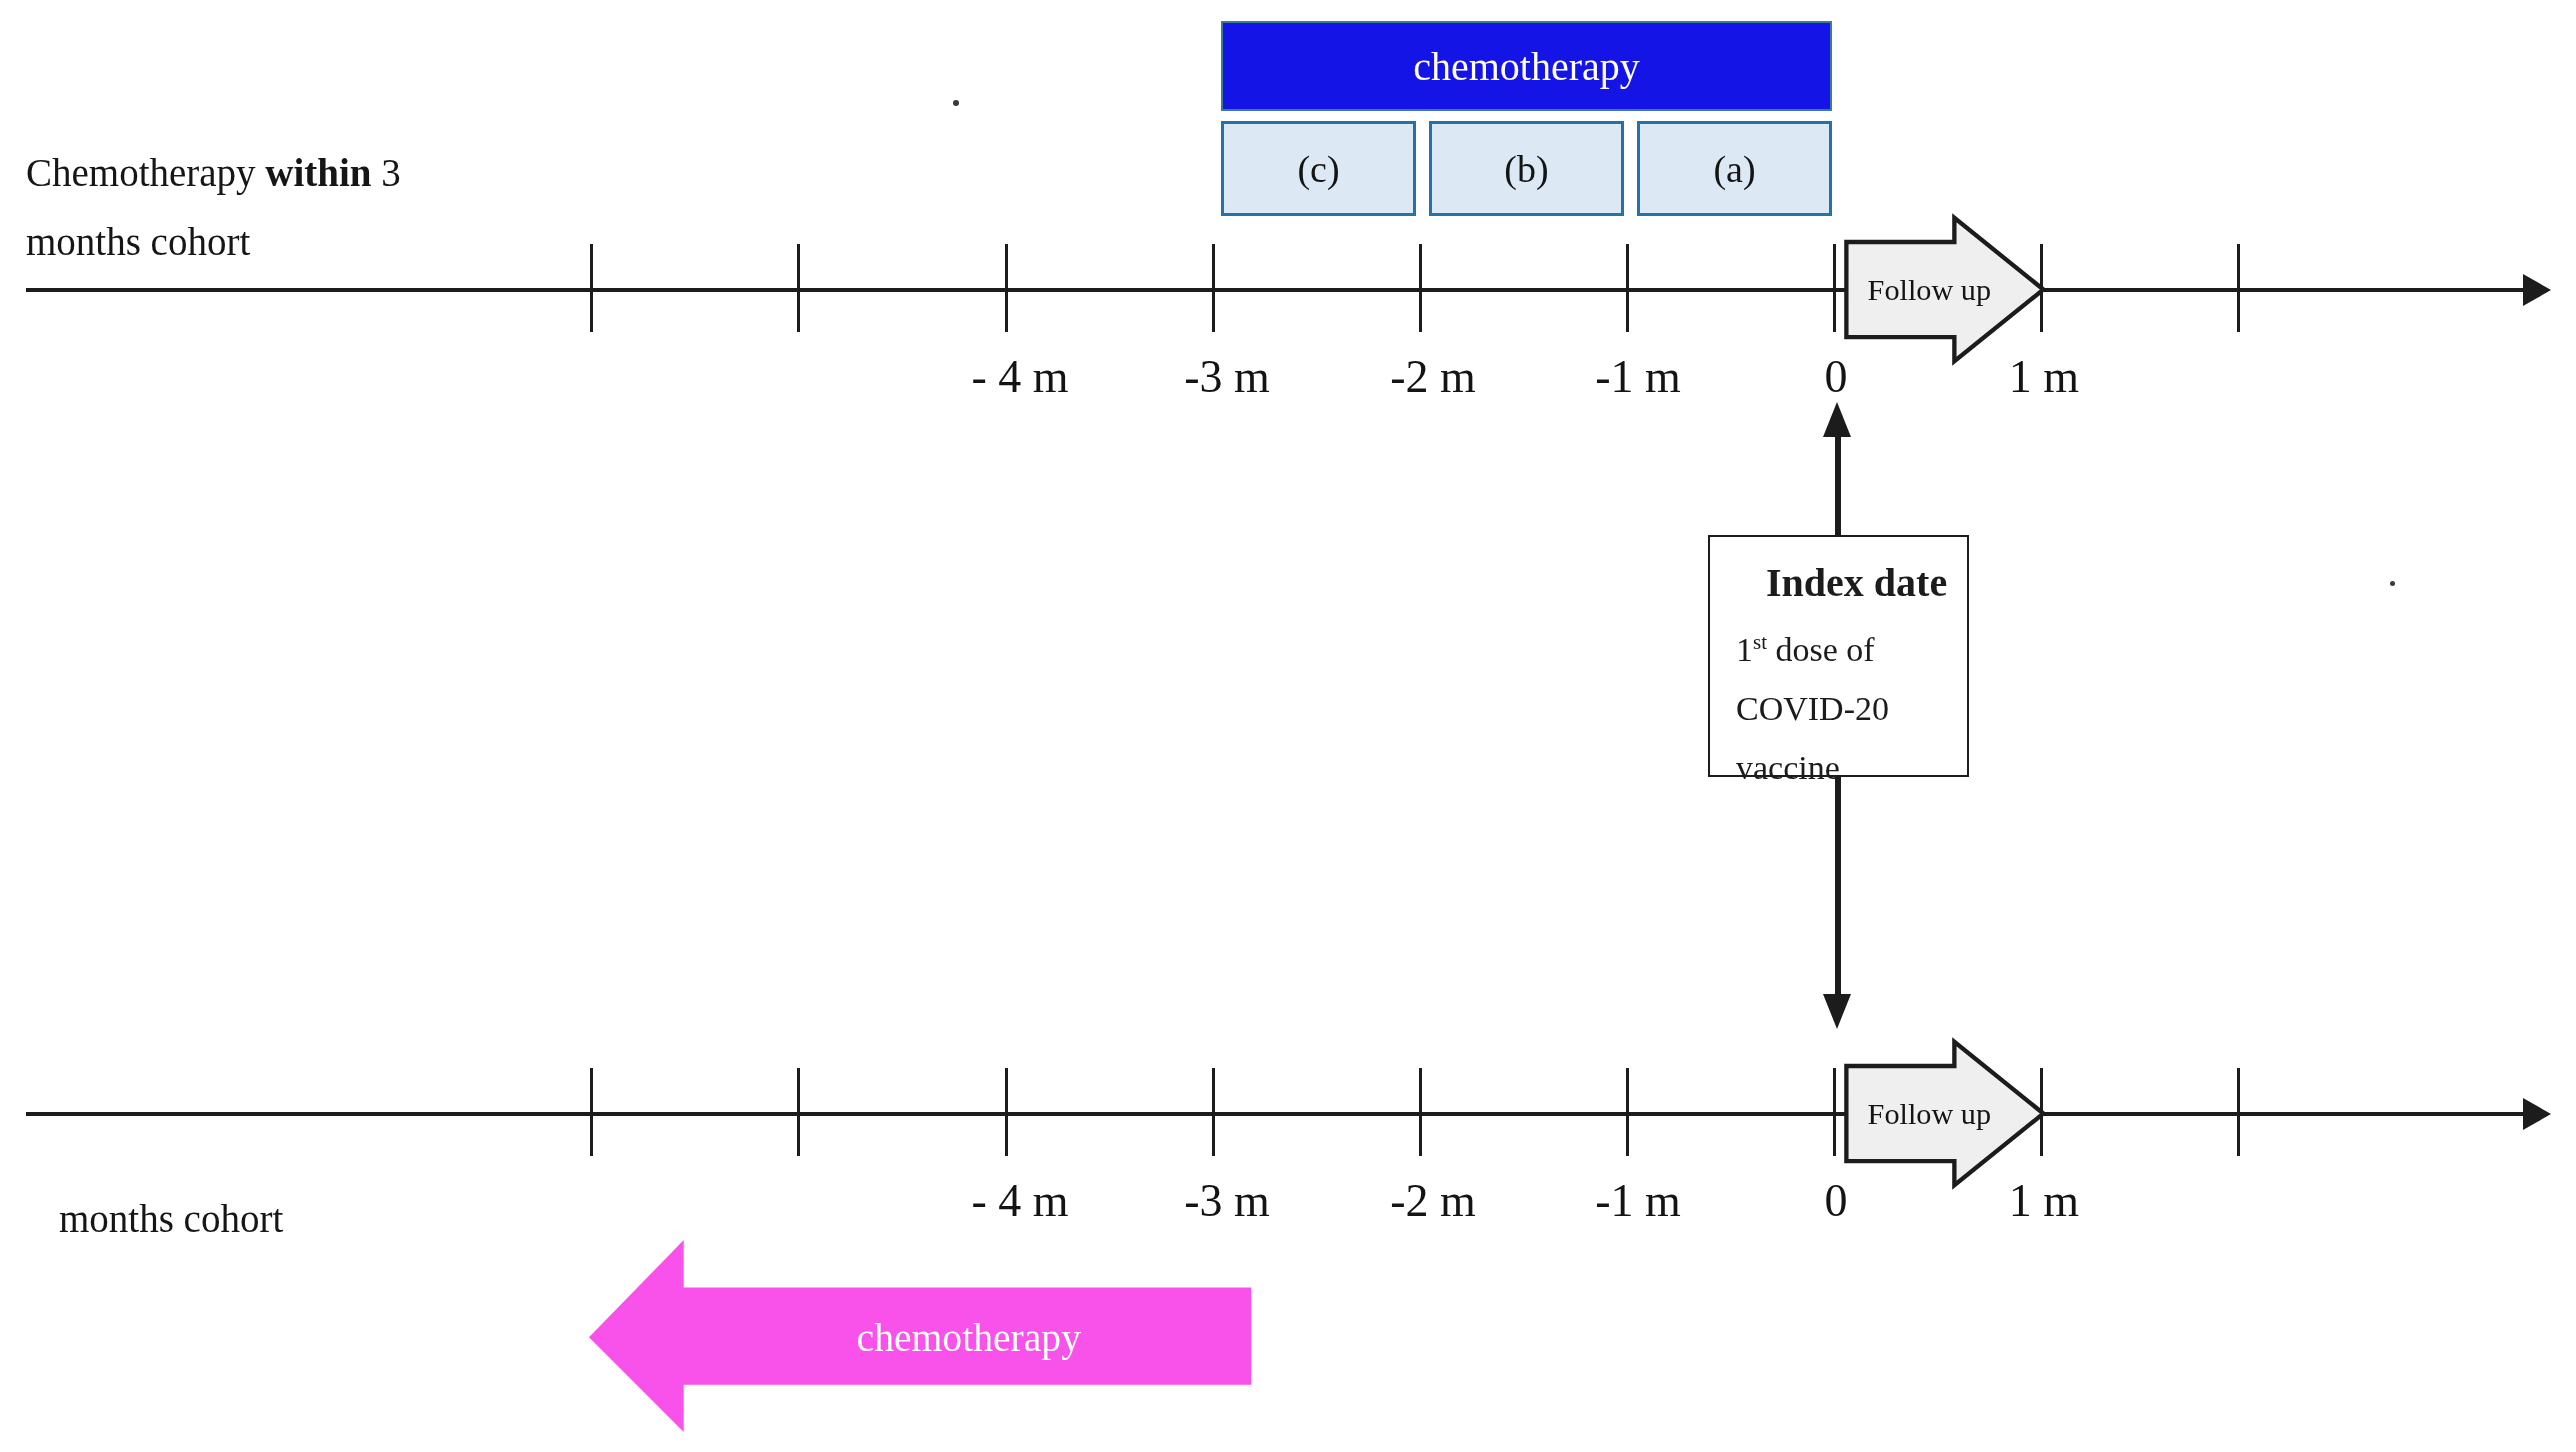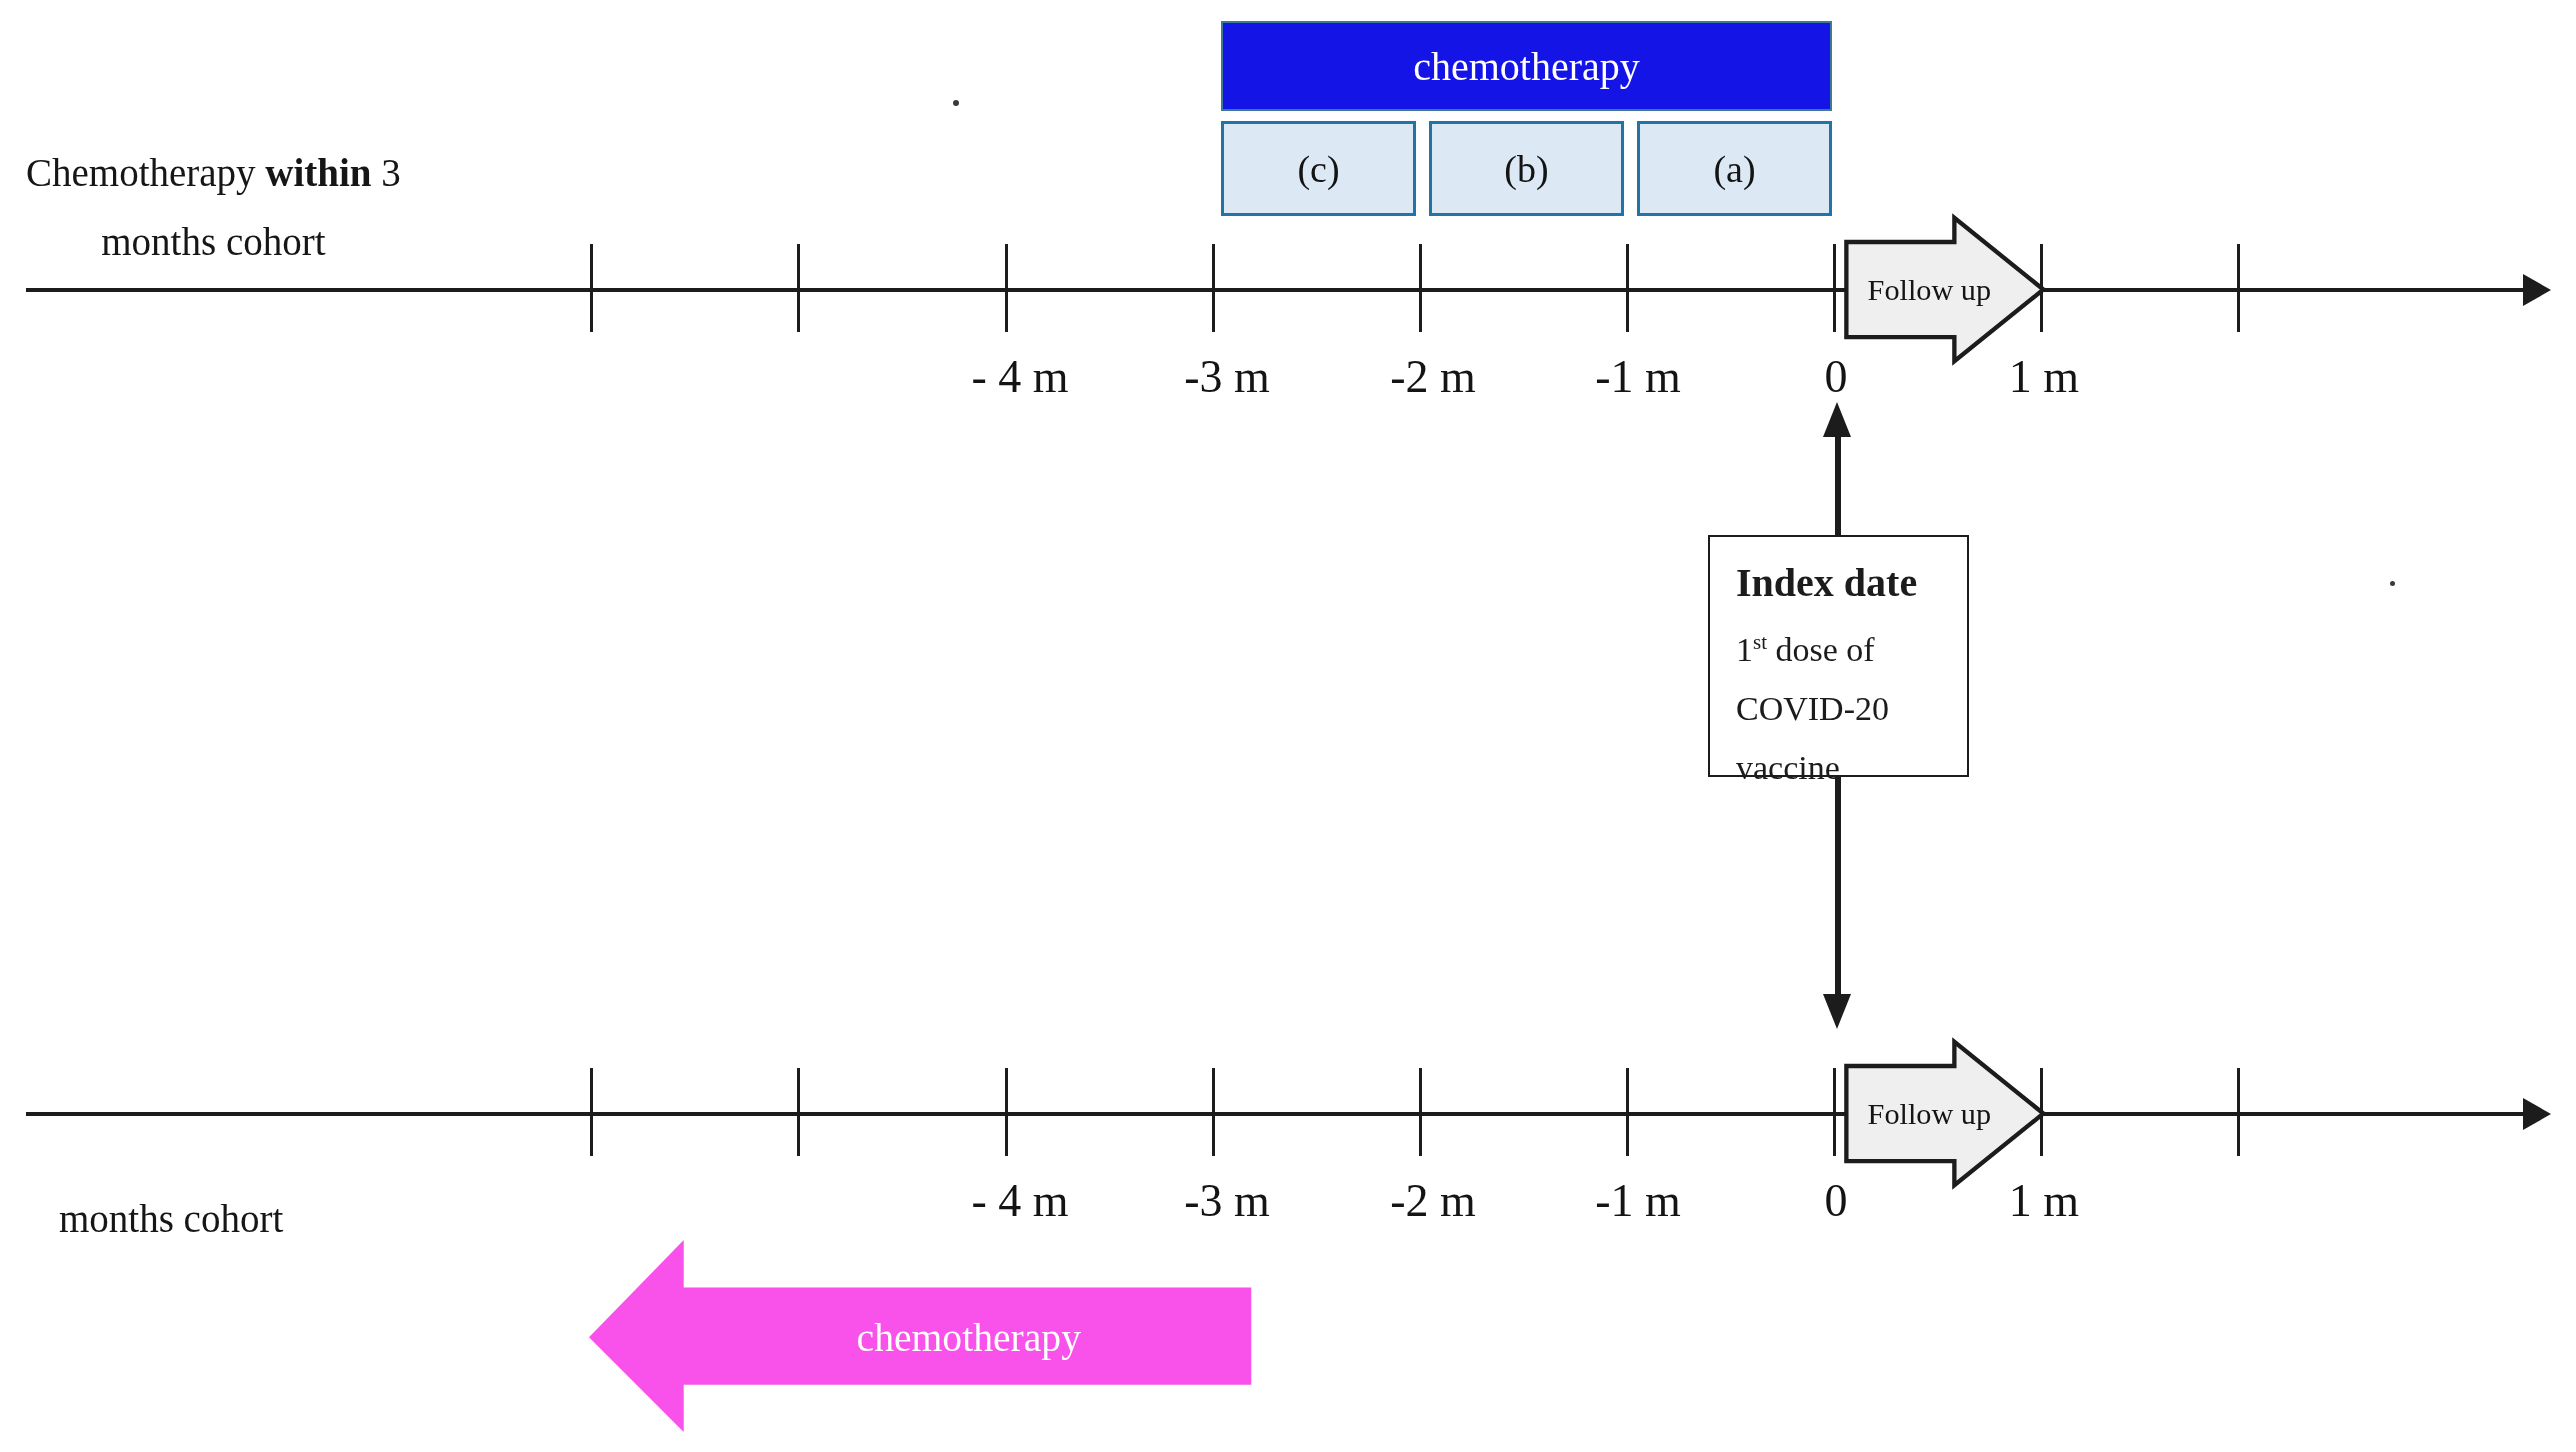--- a/index.html
+++ b/index.html
@@ -11,21 +11,21 @@
     --magenta:#f852ea;
     --ink:#1c1c1c;
   }
   html,body{margin:0;padding:0;background:#ffffff;}
   .canvas{
     position:relative;width:2576px;height:1452px;background:#ffffff;
     font-family:"Liberation Serif","DejaVu Serif",serif;color:var(--ink);
     overflow:hidden;
   }
   
-  .cohort-label{position:absolute;font-size:39px;line-height:69px;color:#161616;white-space:nowrap;text-align:center;}
+  .cohort-label{position:absolute;font-size:39px;line-height:69px;color:#161616;white-space:nowrap;}
   .cohort-label b{font-weight:bold;}
   .cohort-top{left:26px;top:138px;}
   .cohort-bottom{left:59px;top:1184px;}
 
   
   .chemo-bar{
     position:absolute;left:1221px;top:21px;width:611px;height:90px;
     background:var(--bar-blue);border:2.6px solid var(--bar-border);box-sizing:border-box;
     display:flex;align-items:center;justify-content:center;
     color:#ffffff;font-size:40px;
@@ -51,21 +51,21 @@
   .fu-svg{position:absolute;width:216px;height:173px;overflow:visible;}
   .fu-poly{fill:var(--arrow-gray);stroke:var(--ink);stroke-width:5px;stroke-linejoin:miter;}
   .fu-text{font-size:35px;fill:#141414;text-anchor:middle;font-family:"Liberation Serif","DejaVu Serif",serif;}
 
   
   .index-box{
     position:absolute;left:1708px;top:535px;width:261px;height:242px;
     border:2.6px solid var(--ink);box-sizing:border-box;background:#ffffff;
     padding:15.5px 8.6px 0 26px;
   }
-  .ib-title{font-size:40px;font-weight:bold;line-height:60px;white-space:nowrap;}
+  .ib-title{font-size:40px;font-weight:bold;line-height:60px;white-space:nowrap;margin-left:30px;}
   .ib-line{font-size:34px;line-height:59px;white-space:nowrap;}
   .ib-line sup{font-size:21px;}
 
   
   .varrow-shaft{position:absolute;width:6px;background:var(--ink);}
   .vhead-up{
     position:absolute;width:0;height:0;
     border-left:14.7px solid transparent;border-right:14.7px solid transparent;
     border-bottom:35px solid var(--ink);
   }

